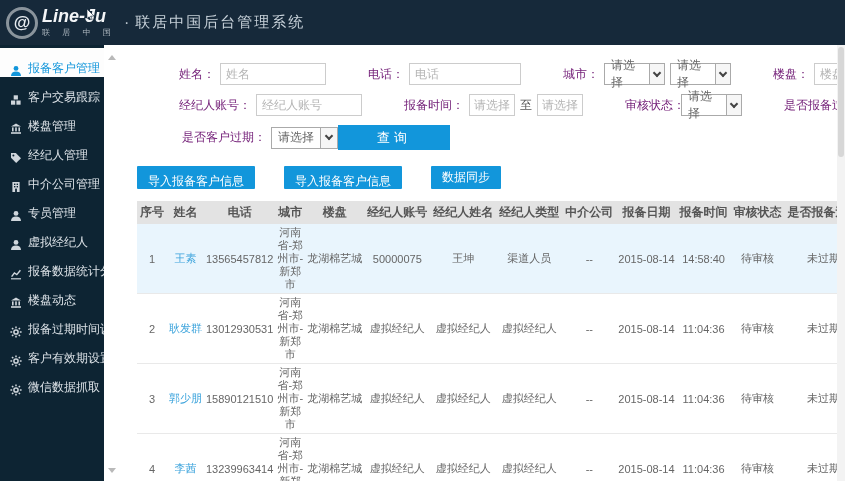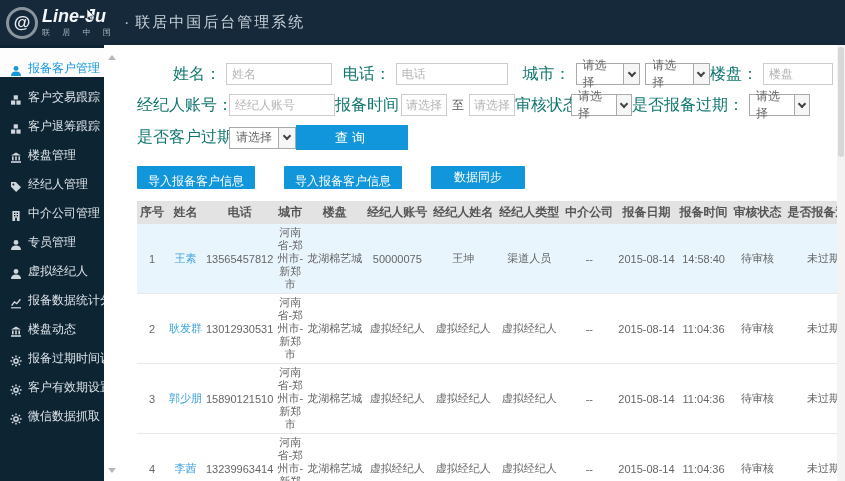--- a/index.html
+++ b/index.html
@@ -32,42 +32,42 @@
   .arr-down { bottom:8px; border-top:5px solid #b9b9b9; }
 
   .content { position:absolute; left:118px; top:0; right:8px; bottom:0; background:#fff; padding:18px 0 0 19px; }
 
   
   .vscroll { position:absolute; right:0; top:0; bottom:0; width:8px; background:#f3f3f3; }
   .vscroll .thumb { position:absolute; top:2px; left:1px; width:6px; height:110px; background:#d7d7d7; border-radius:3px; }
 
   
   .f-row { display:flex; align-items:center; margin-bottom:9px; }
-  .f-label { font-size:16px; color:#0f766e; text-align:right; padding-right:5px; white-space:nowrap; }
+  .f-label { font-size:12px; color:#701a75; text-align:right; padding-right:5px; white-space:nowrap;margin-left:42px; }
   .lw1 { width:92px; } .lw2 { width:66px; } .lw3 { width:70px; } .lw4 { flex:1; }
   .f-input { height:22px; border:1px solid #ccc; font-size:12px; padding:0 5px; color:#333; background:#fff; }
   .f-input::placeholder { color:#b4b4b4; }
   .iw1 { width:106px; } .iw2 { width:112px; } .iw4 { width:70px; margin-right:4px; }
   .date-input { width:46px; height:22px; border:1px solid #ccc; font-size:12px; padding:0 4px; }
   .date-input::placeholder { color:#b4b4b4; }
   .zhi { font-size:12px; color:#555; margin:0 5px; }
   .sel { display:inline-flex; align-items:stretch; height:22px; border:1px solid #aaa; background:#fff; cursor:pointer; }
   .sel-text { font-size:12px; color:#666; padding:0 6px; display:flex; align-items:center; min-width:42px; }
   .sel-btn { width:17px; border-left:1px solid #aaa; background:#f6f6f6; display:flex; align-items:center; justify-content:center; }
   .chev { width:6px; height:6px; border-right:2px solid #444; border-bottom:2px solid #444; transform:rotate(45deg); margin-top:-3px; }
   .btn-search { width:112px; height:25px; background:var(--accent,#1296db); color:#fff; border:none;
     font-size:13px; letter-spacing:4px; cursor:pointer; }
 
   
   .toolbar { display:flex; margin:16px 0 12px 0; }
   .btn { background:var(--accent,#1296db); color:#fff; border:none; height:23px; font-size:12px;
     padding:0 14px; cursor:pointer; border-radius:1px; }
   .btn + .btn { margin-left:29px; }
   .btn-import, .btn-export { width:118px; padding:7px; }
-  .btn-sync { width:94px; padding:0; }
+  .btn-sync { width:70px; padding:0; }
 
   
   table { width:697px; border-collapse:collapse; }
   th { background:var(--thbg,#e3e3e3); color:#555; font-size:12px; font-weight:bold;
     height:23px; padding:2px 3px; white-space:nowrap; text-align:center; }
   td { font-size:11px; color:#666; text-align:center; padding:2px 2px; height:32px; white-space:nowrap; }
   td.wrap { white-space:normal; line-height:13px; max-width:66px; }
   tbody tr { border-bottom:1px solid #e9e9e9; background:#fff; }
   tbody tr.selected { background:var(--selrow,#e9f5fd); }
   .name-link { color:var(--link,#3da4dc); cursor:pointer; }
@@ -104,30 +104,20 @@
       </div>
       <div class="side-item">
         <span class="side-icon">
           <svg width="12" height="12" viewBox="0 0 12 12" fill="currentColor">
             <rect x="1" y="6.5" width="4.2" height="4.2"></rect>
             <rect x="6.4" y="6.5" width="4.2" height="4.2"></rect>
             <rect x="3.7" y="1.3" width="4.2" height="4.2"></rect>
           </svg>
         </span>
         <span class="side-label">客户交易跟踪</span>
-      </div>
-      <div class="side-item">
-        <span class="side-icon">
-          <svg width="12" height="12" viewBox="0 0 12 12" fill="currentColor">
-            <rect x="1" y="6.5" width="4.2" height="4.2"></rect>
-            <rect x="6.4" y="6.5" width="4.2" height="4.2"></rect>
-            <rect x="3.7" y="1.3" width="4.2" height="4.2"></rect>
-          </svg>
-        </span>
-        <span class="side-label">客户退筹跟踪</span>
       </div>
       <div class="side-item">
         <span class="side-icon">
           <svg width="12" height="12" viewBox="0 0 12 12" fill="currentColor">
             <path d="M6 0.6 11 3.6H1z"></path>
             <rect x="2" y="4.4" width="1.6" height="4"></rect>
             <rect x="5.2" y="4.4" width="1.6" height="4"></rect>
             <rect x="8.4" y="4.4" width="1.6" height="4"></rect>
             <rect x="1" y="9.2" width="10" height="1.6"></rect>
           </svg>

